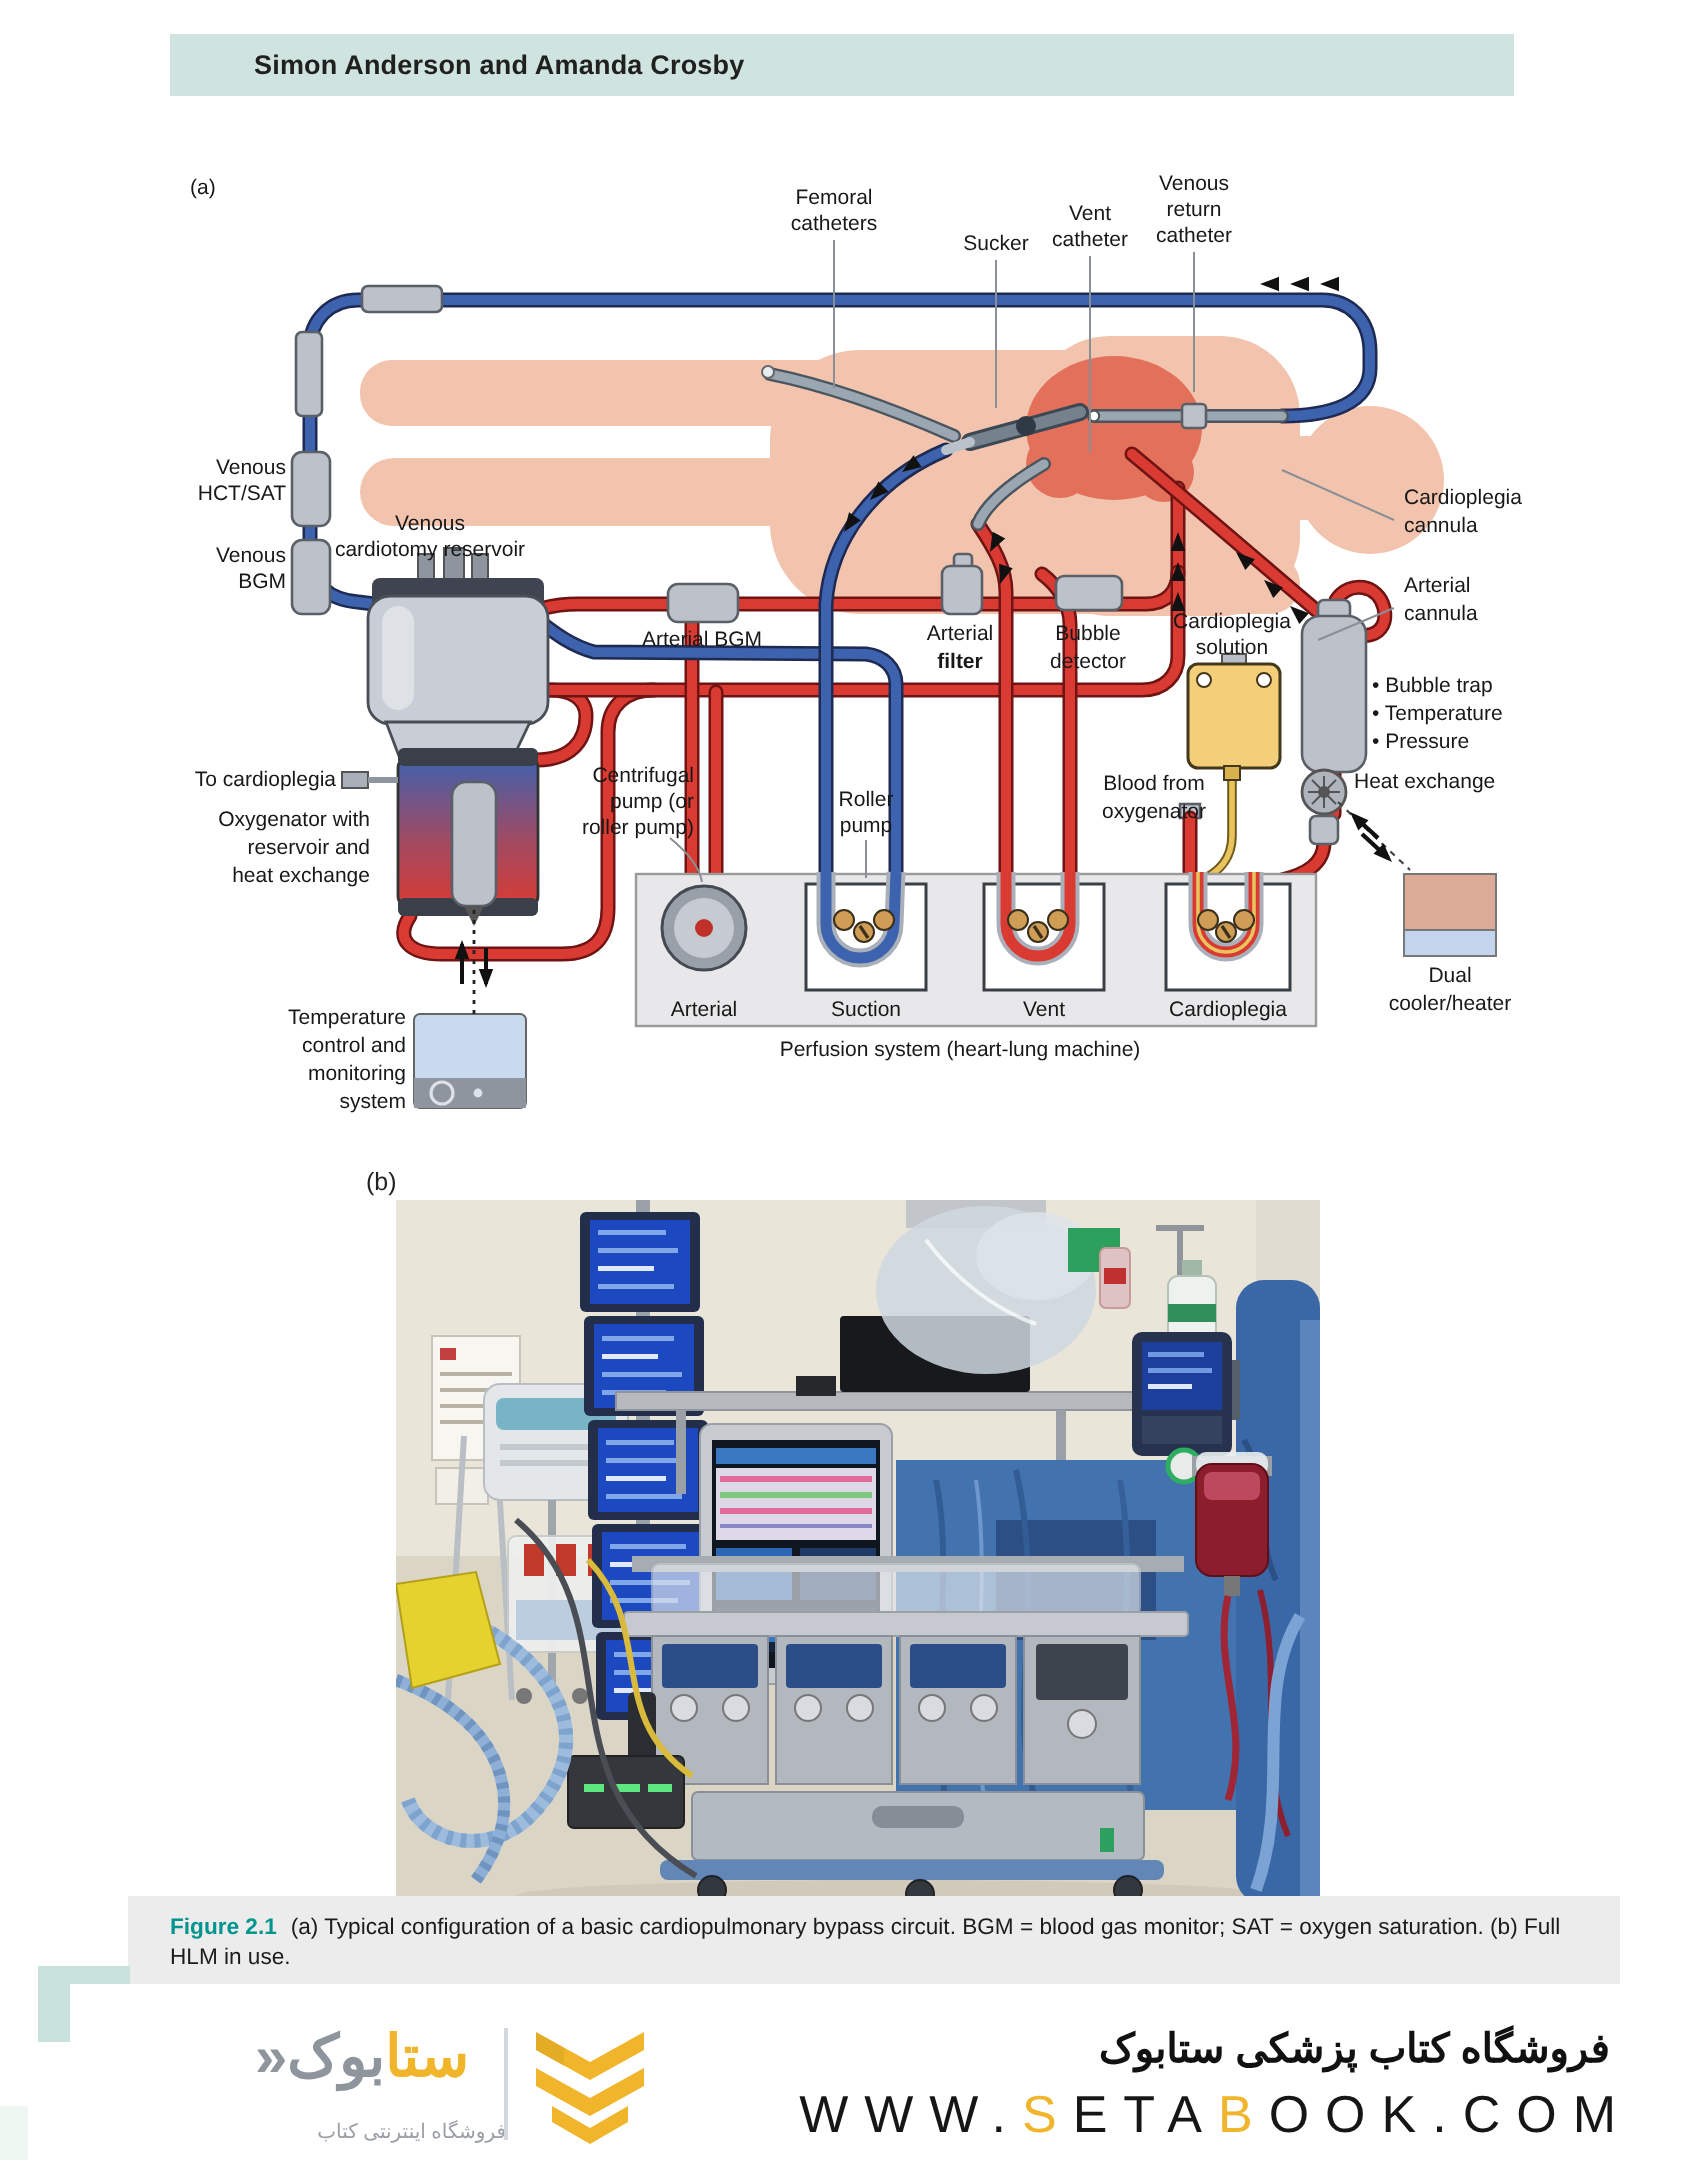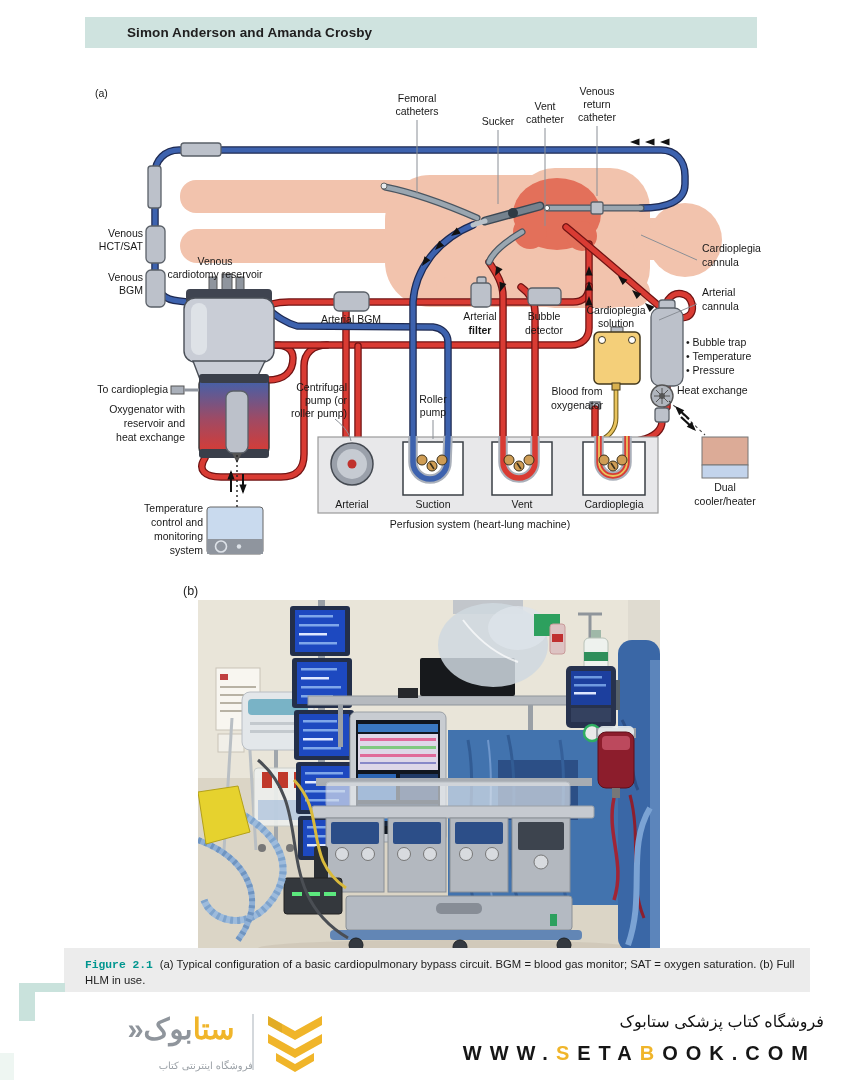--- a/index.html
+++ b/index.html
@@ -23,23 +23,23 @@
   .iy{fill:none;stroke:#e9c45e;stroke-width:2.8;stroke-linecap:round;stroke-linejoin:round}
   .comp{fill:#bcc1ca;stroke:#5a6068;stroke-width:1.3}
   .leader{stroke:#8a8f96;stroke-width:1;fill:none}
   .arr{fill:#111}
   .ball{fill:#cf9d55;stroke:#3a2f1a;stroke-width:1}
   .caption-band{position:absolute;left:64px;top:948px;width:746px;height:44px;background:#ececec;}
   .caption-teal-v{position:absolute;left:19px;top:983px;width:16px;height:38px;background:#c9e2dc;}
   .caption-teal-h{position:absolute;left:35px;top:983px;width:30px;height:9px;background:#c9e2dc;}
   .corner-teal{position:absolute;left:0;top:1053px;width:14px;height:27px;background:#eef6f2;}
   .caption-text{position:absolute;left:85px;top:957px;width:715px;font-size:11.3px;color:#1c1c1c;line-height:1.3;}
-  .caption-text .figlabel{color:#00968f;font-weight:bold;margin-right:7px;font-family:Liberation Mono, monospace;}
-  .footer-store{position:absolute;right:20px;top:1012px;font-size:16px;font-weight:400;color:#111;direction:rtl;}
-  .footer-site{position:absolute;right:28px;top:1042px;font-size:20px;font-weight:700;letter-spacing:8px;color:#161616;text-align:center;}
+  .caption-text .figlabel{color:#00968f;font-weight:bold;margin-right:7px;}
+  .footer-store{position:absolute;right:39px;top:1012px;font-size:20px;font-weight:700;color:#111;direction:rtl;}
+  .footer-site{position:absolute;right:28px;top:1042px;font-size:26px;font-weight:400;letter-spacing:8px;color:#161616;text-align:center;}
   .footer-site .gold{color:#f0b52a;}
   .logo-word{position:absolute;left:118px;top:1012px;width:126px;text-align:center;font-size:29px;font-weight:700;direction:rtl;line-height:1.2;}
   .logo-word .lw-y{color:#f0b52a;}
   .logo-word .lw-g{color:#8f959c;}
   .logo-sub{position:absolute;left:103px;top:1060px;width:150px;font-size:10px;color:#9aa0a6;direction:rtl;}
   .logo-divider{position:absolute;left:252px;top:1014px;width:2px;height:56px;background:#d4d8dc;}
   .logo-emblem{position:absolute;left:262px;top:1014px;}
 </style>
 </head>
 <body>

